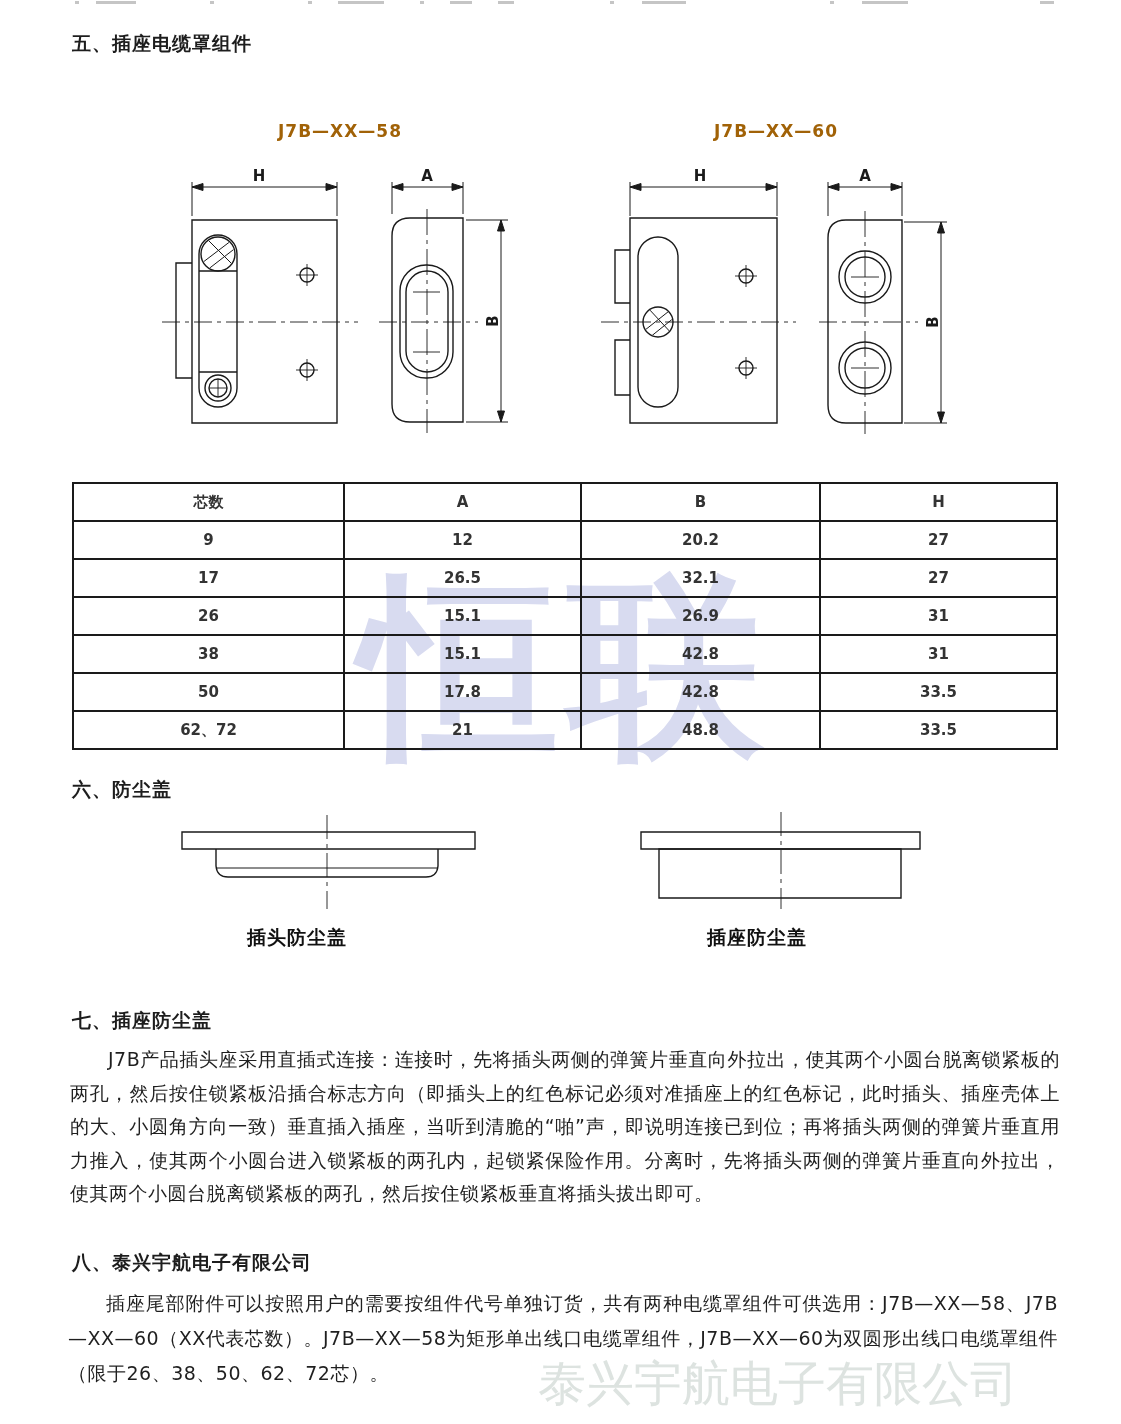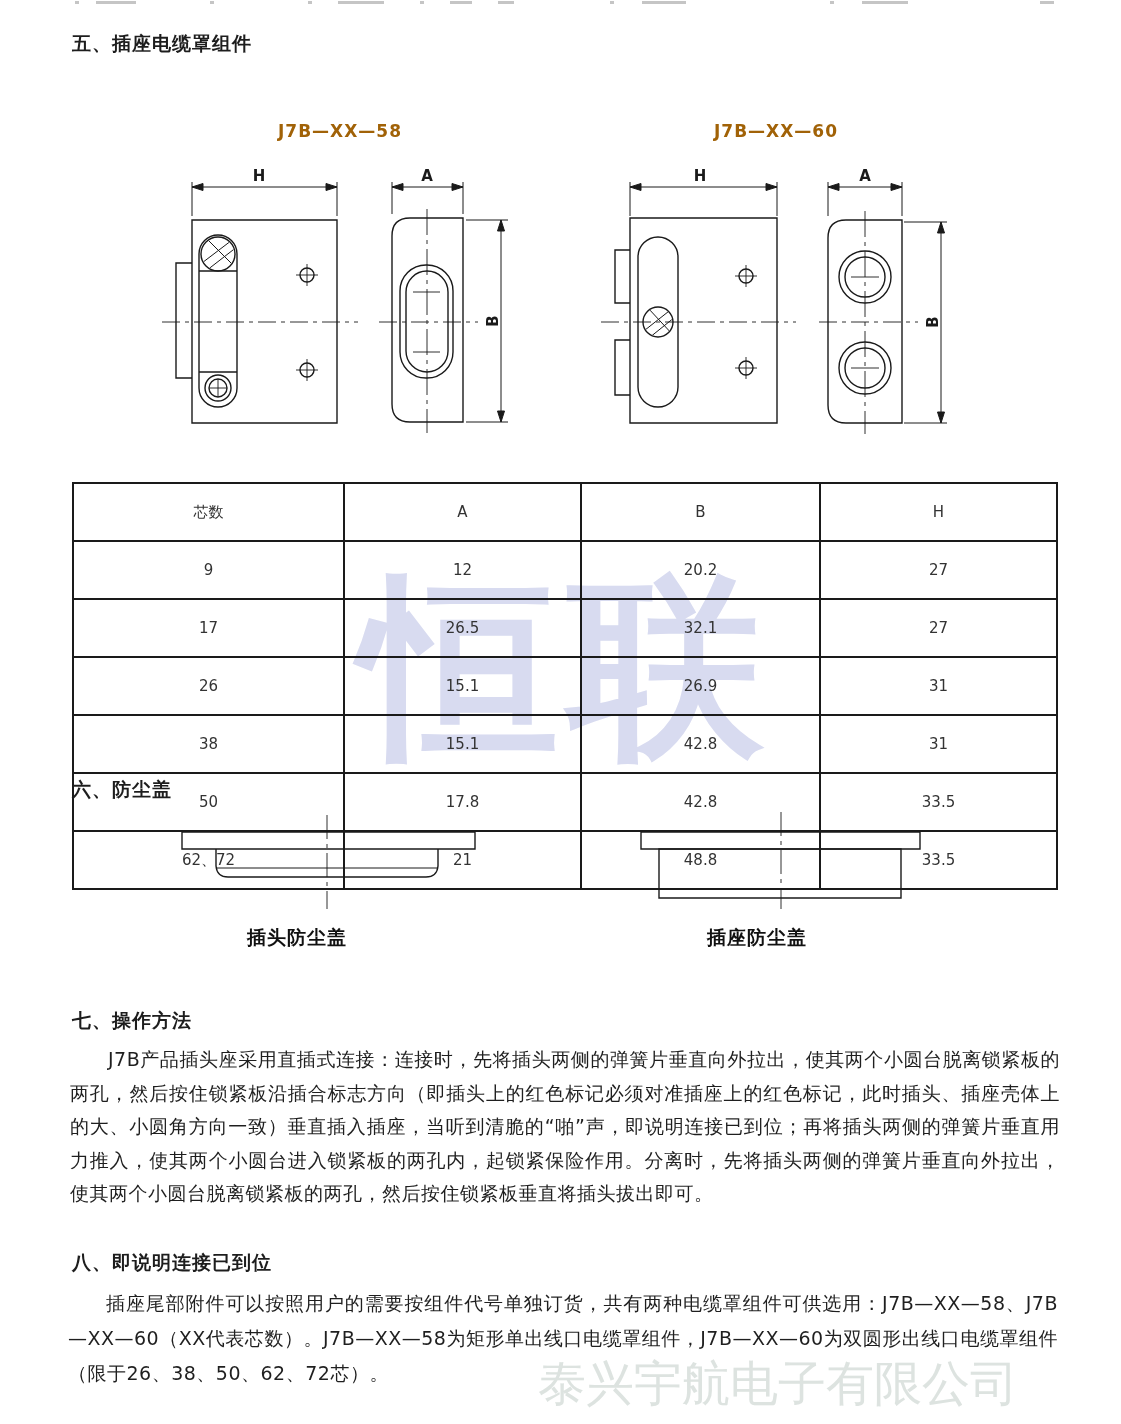--- a/index.html
+++ b/index.html
@@ -50,22 +50,22 @@
   .para8{line-height:35px;}
   table.dim{
     border-collapse:collapse;table-layout:fixed;
     width:984px;
     font-size:15px;color:#333;
     background:transparent;
   }
   table.dim th,table.dim td{
     border:2px solid #1a1a1a;
     text-align:center;vertical-align:middle;
-    height:28px;padding:14px;
-    font-weight:normal;
+    height:28px;padding:4px;
+    font-weight:bold;
   }
   svg{overflow:visible;}
   svg line,svg path,svg rect,svg circle,svg polyline{vector-effect:non-scaling-stroke;}
   .frag{position:absolute;top:1px;height:3px;background:#8c8c8c;opacity:.5;}
 </style>
 </head>
 <body>
 
 <div class="page">
 
@@ -296,20 +296,20 @@
       <g fill="none" stroke="#1a1a1a" stroke-width="1.4">
         <rect x="641" y="832" width="279" height="17"></rect>
         <rect x="659" y="849" width="242" height="49"></rect>
       </g>
       <line x1="781" y1="812" x2="781" y2="909" stroke="#1a1a1a" stroke-width="0.9" stroke-dasharray="24 5 4 5"></line>
     </svg>
 
     <div class="abs cover-label" style="left:247px;top:925px;width:160px;">插头防尘盖</div>
     <div class="abs cover-label" style="left:707px;top:925px;width:160px;">插座防尘盖</div>
 
-    <div class="abs section-title" style="left:72px;top:1008px;">七、操作方法</div>
+    <div class="abs section-title" style="left:72px;top:1008px;">七、插座防尘盖</div>
     <div class="abs para para7" style="left:70px;top:1043px;width:990px;">J7B产品插头座采用直插式连接：连接时，先将插头两侧的弹簧片垂直向外拉出，使其两个小圆台脱离锁紧板的两孔，然后按住锁紧板沿插合标志方向（即插头上的红色标记必须对准插座上的红色标记，此时插头、插座壳体上的大、小圆角方向一致）垂直插入插座，当听到清脆的“啪”声，即说明连接已到位；再将插头两侧的弹簧片垂直用力推入，使其两个小圆台进入锁紧板的两孔内，起锁紧保险作用。分离时，先将插头两侧的弹簧片垂直向外拉出，使其两个小圆台脱离锁紧板的两孔，然后按住锁紧板垂直将插头拔出即可。</div>
 
-    <div class="abs section-title" style="left:72px;top:1250px;">八、即说明连接已到位</div>
+    <div class="abs section-title" style="left:72px;top:1250px;">八、泰兴宇航电子有限公司</div>
     <div class="abs para para8" style="left:68px;top:1286px;width:990px;">插座尾部附件可以按照用户的需要按组件代号单独订货，共有两种电缆罩组件可供选用：J7B—XX—58、J7B—XX—60（XX代表芯数）。J7B—XX—58为矩形单出线口电缆罩组件，J7B—XX—60为双圆形出线口电缆罩组件（限于26、38、50、62、72芯）。</div>
 
   </div>
 </div>
 
 </body></html>

